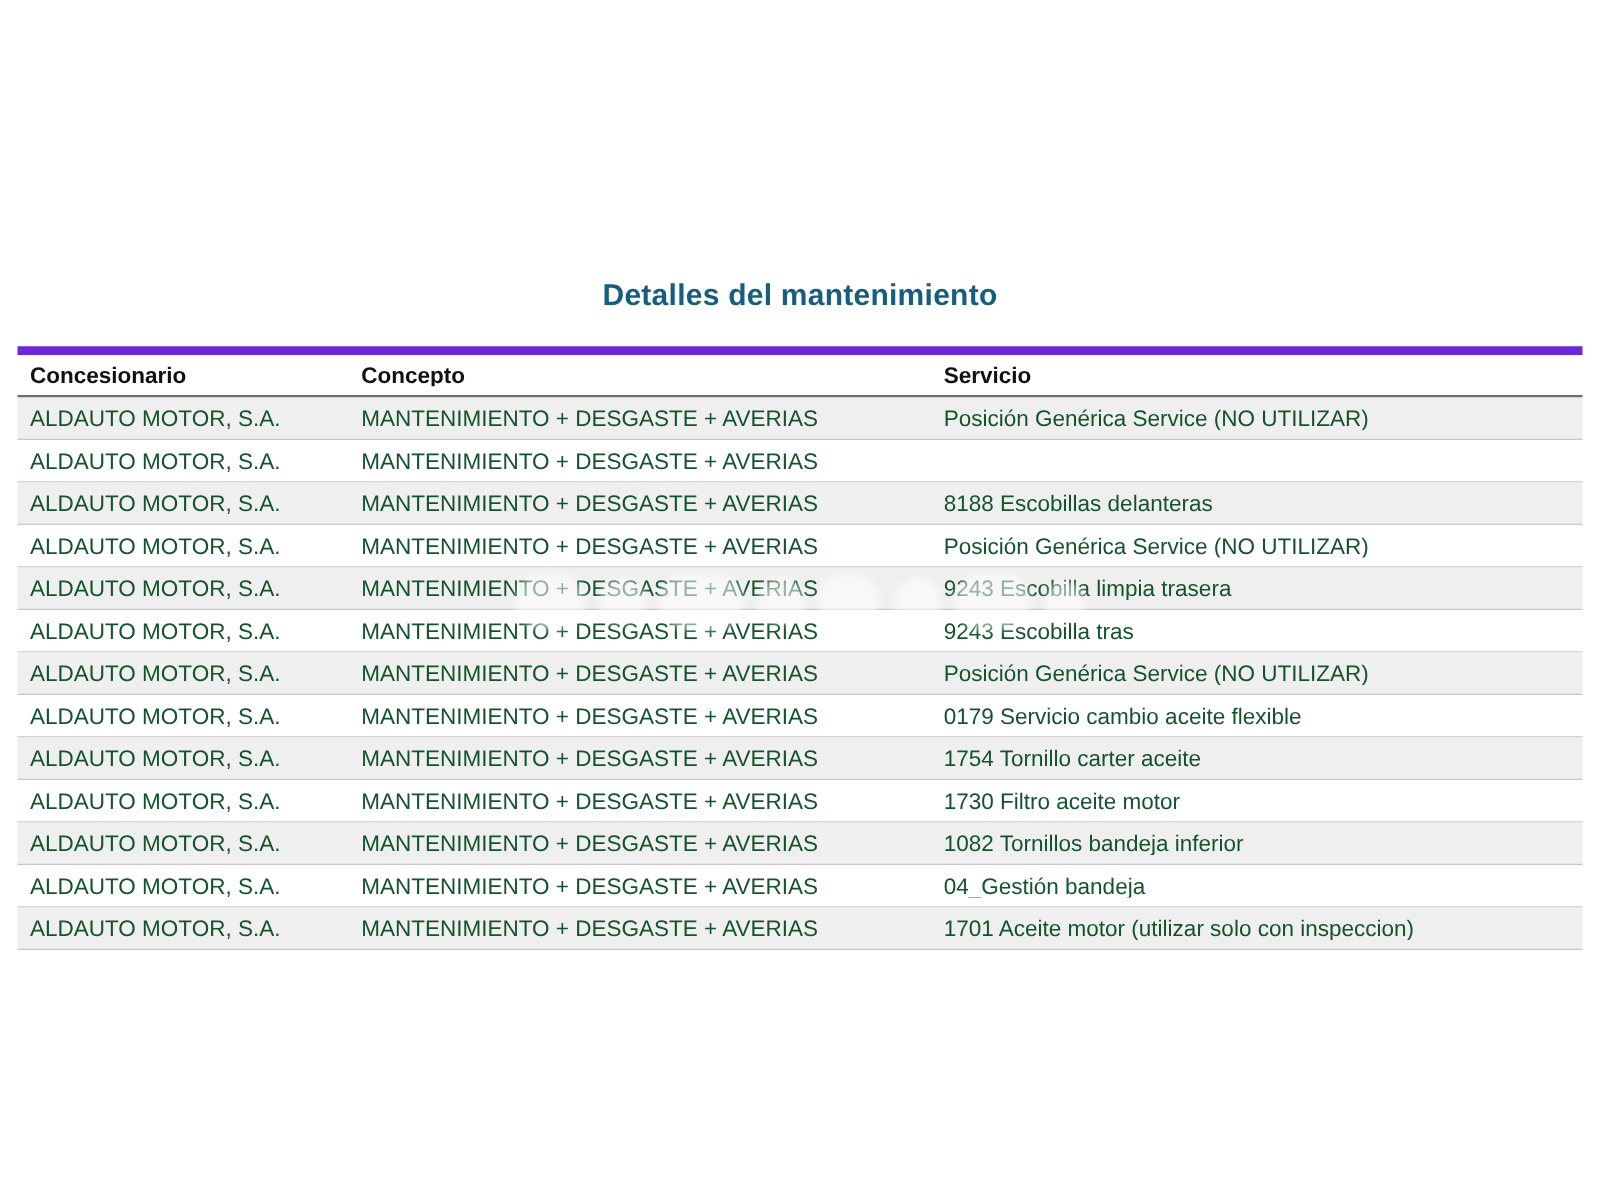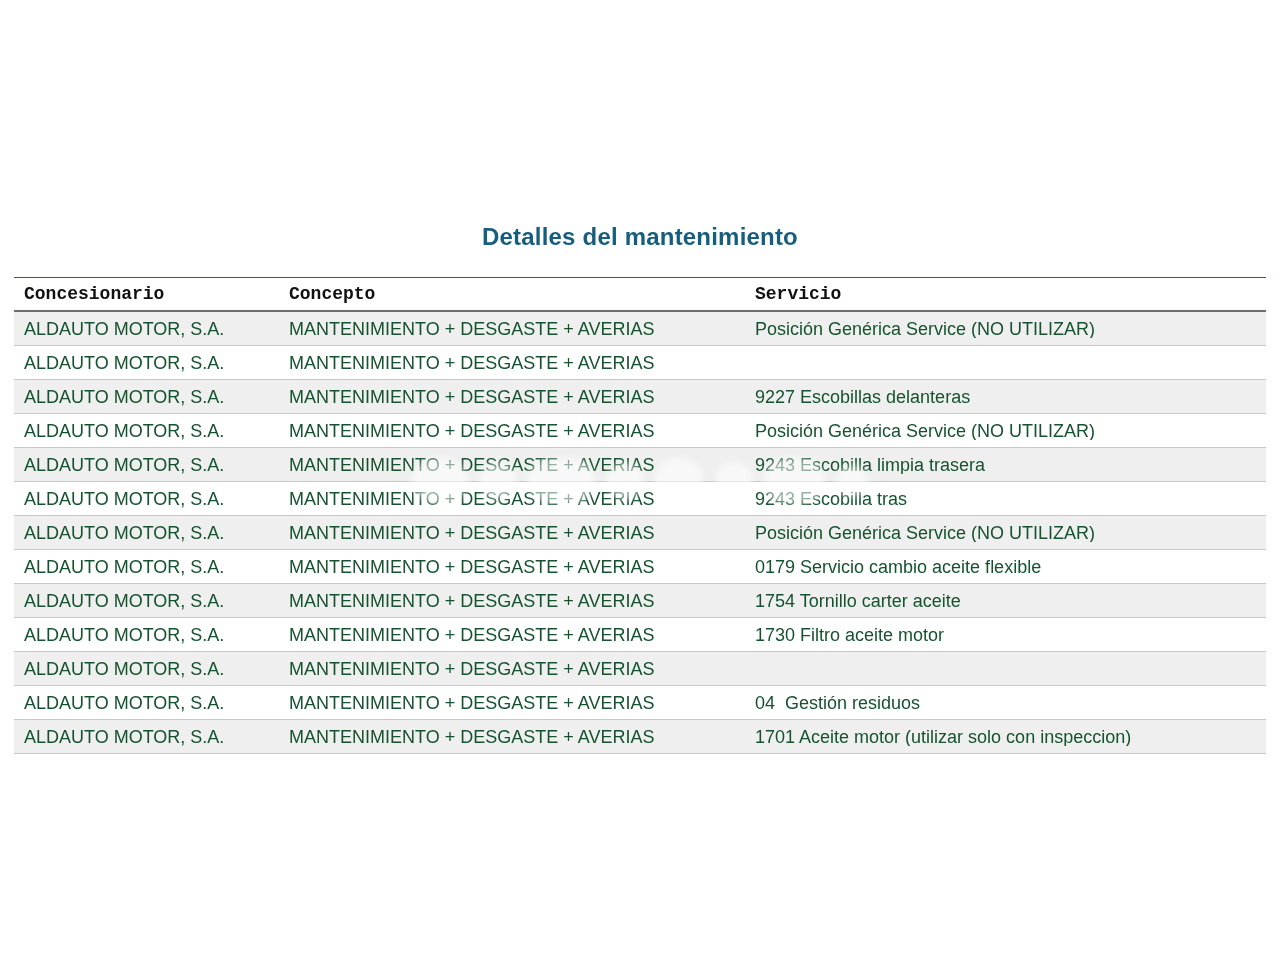--- a/index.html
+++ b/index.html
@@ -26,23 +26,22 @@
     position: absolute;
     left: 14px; top: 277px;
     width: 1252px;
   }
   .header-row {
     display: grid;
     grid-template-columns: 275px 466px 1fr;
     align-items: center;
     height: 32px;
     background: #ffffff;
-    border-top: 1px solid #6d28d9;
+    border-top: 7px solid #6d28d9;
     border-bottom: 2px solid #6e6e6e;
-    font-family: Liberation Mono, monospace;
   }
   .header-row .cell {
     font-weight: bold;
     font-size: 18px;
     color: #111111;
   }
   .row {
     display: grid;
     grid-template-columns: 275px 466px 1fr;
     align-items: center;
@@ -104,21 +103,21 @@
     <div class="cell col2">MANTENIMIENTO + DESGASTE + AVERIAS</div>
     <div class="cell col3">Posición Genérica Service (NO UTILIZAR)</div>
   </div>
         <div class="row">
     <div class="cell col1">ALDAUTO MOTOR, S.A.</div>
     <div class="cell col2">MANTENIMIENTO + DESGASTE + AVERIAS</div>
   </div>
         <div class="row">
     <div class="cell col1">ALDAUTO MOTOR, S.A.</div>
     <div class="cell col2">MANTENIMIENTO + DESGASTE + AVERIAS</div>
-    <div class="cell col3">9227 Escobillas delanteras</div>
+    <div class="cell col3">8188 Escobillas delanteras</div>
   </div>
         <div class="row">
     <div class="cell col1">ALDAUTO MOTOR, S.A.</div>
     <div class="cell col2">MANTENIMIENTO + DESGASTE + AVERIAS</div>
     <div class="cell col3">Posición Genérica Service (NO UTILIZAR)</div>
   </div>
         <div class="row">
     <div class="cell col1">ALDAUTO MOTOR, S.A.</div>
     <div class="cell col2">MANTENIMIENTO + DESGASTE + AVERIAS</div>
     <div class="cell col3">9243 Escobilla limpia trasera</div>
@@ -144,25 +143,26 @@
     <div class="cell col3">1754 Tornillo carter aceite</div>
   </div>
         <div class="row">
     <div class="cell col1">ALDAUTO MOTOR, S.A.</div>
     <div class="cell col2">MANTENIMIENTO + DESGASTE + AVERIAS</div>
     <div class="cell col3">1730 Filtro aceite motor</div>
   </div>
         <div class="row">
     <div class="cell col1">ALDAUTO MOTOR, S.A.</div>
     <div class="cell col2">MANTENIMIENTO + DESGASTE + AVERIAS</div>
+    <div class="cell col3">1082 Tornillos bandeja inferior</div>
   </div>
         <div class="row">
     <div class="cell col1">ALDAUTO MOTOR, S.A.</div>
     <div class="cell col2">MANTENIMIENTO + DESGASTE + AVERIAS</div>
-    <div class="cell col3">04_Gestión residuos</div>
+    <div class="cell col3">04_Gestión bandeja</div>
   </div>
         <div class="row">
     <div class="cell col1">ALDAUTO MOTOR, S.A.</div>
     <div class="cell col2">MANTENIMIENTO + DESGASTE + AVERIAS</div>
     <div class="cell col3">1701 Aceite motor (utilizar solo con inspeccion)</div>
   </div>
       </div>
   </div>
 
   <div class="watermark">

